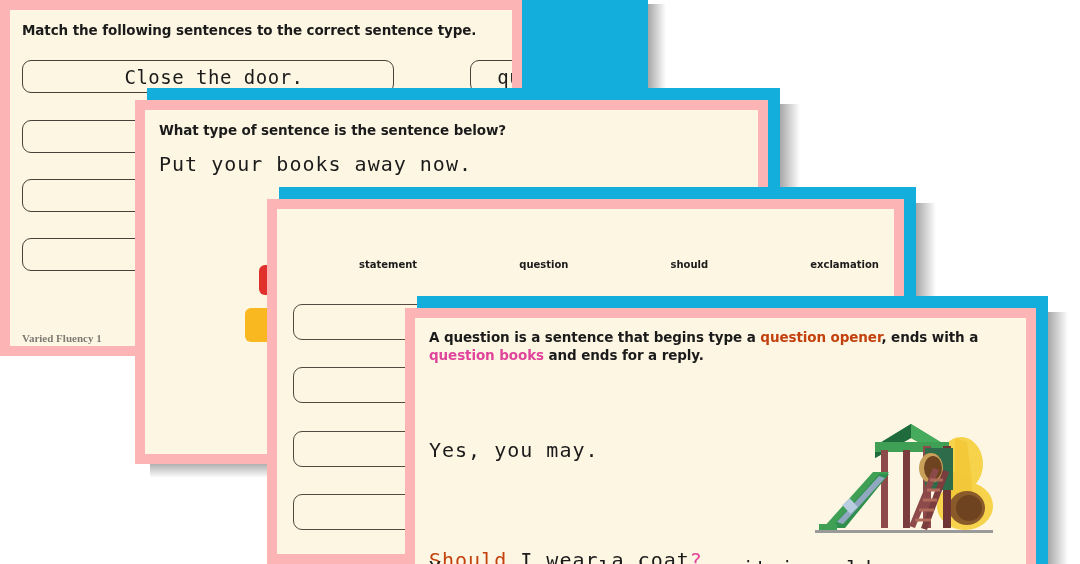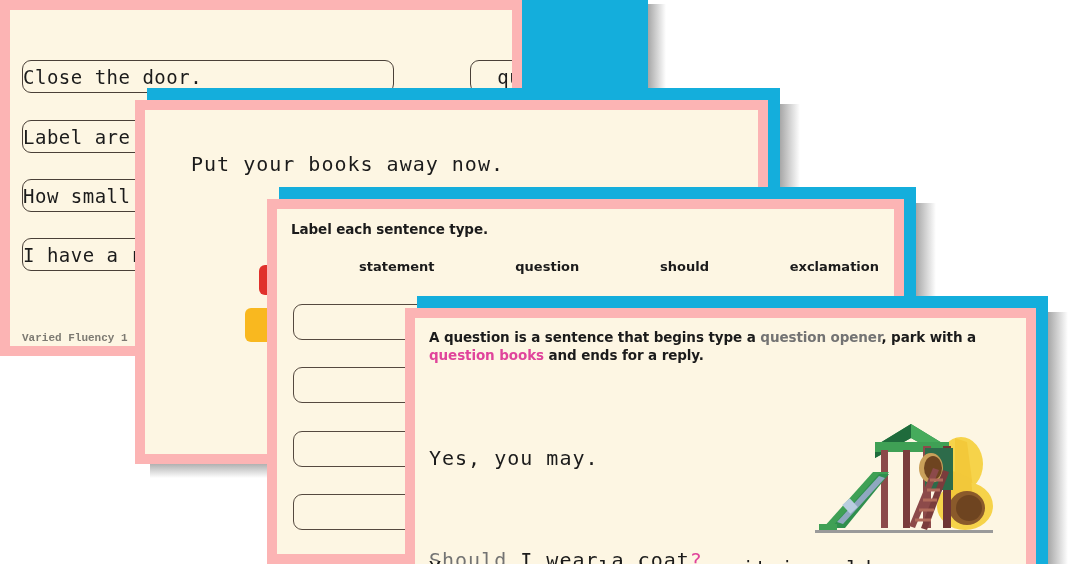--- a/index.html
+++ b/index.html
@@ -61,37 +61,39 @@
   }
   .small-b{
     font-family:"DejaVu Sans", sans-serif;
     font-weight:bold;
     font-size:11.5px;
     color:#1b1b1b;
   }
   .label-w{
     font-family:"DejaVu Sans", sans-serif;
     font-weight:bold;
-    font-size:13px;
+    font-size:10px;
     color:#1b1b1b;
   }
   .footer-t{
-    font-family:Liberation Mono, monospace;
+    font-family:Liberation Serif, serif;
     font-weight:bold;
     font-size:11px;
     color:#7d7a72;
   }
 
   .sbox{
     position:absolute;
     border:1.6px solid #4a4038;
     border-radius:9px;
     background:transparent;
     box-sizing:border-box;
     display:flex;align-items:center;
+    padding-left:12px;
+    justify-content:center;
   }
   .tagbox{
     position:absolute;
     border:1.6px solid #4a4038;
     border-radius:9px;
     box-sizing:border-box;
     display:flex;align-items:center;justify-content:center;
   }
   .tickbox{
     position:absolute;
@@ -99,33 +101,34 @@
     border-radius:3px;
     box-sizing:border-box;
   }
   .ebox{
     position:absolute;
     border:1.6px solid #55493f;
     border-radius:9px;
     box-sizing:border-box;
   }
   .blob{position:absolute;}
-  .cyan-t{color:#737373;}
+  .cyan-t{color:#c2410c;}
   .mag-t{color:#e0449b;}
   .playimg{position:absolute;}
 </style>
 </head>
 <body>
 
 <div class="stage">
 
   <div class="dropsh" style="left:648px;top:4px;width:18px;height:100px;"></div>
   <div class="shadow" style="left:512px;top:0px;width:136px;height:100px;"></div>
   <div class="card" style="left:0px;top:0px;width:522px;height:356px;">
     <div class="paper">
+      <div class="q-head" style="position:absolute;left:12px;top:12px;width:470px;">Match the following sentences to the correct sentence type.</div>
 
       <div class="sbox" style="left:12px;top:50px;width:372px;height:33px;">
         <span class="hand">Close the door.</span>
       </div>
       <div class="sbox" style="left:12px;top:110px;width:372px;height:33px;">
         <span class="hand">Label are</span>
       </div>
       <div class="sbox" style="left:12px;top:169px;width:372px;height:33px;">
         <span class="hand">How small</span>
       </div>
@@ -139,36 +142,36 @@
 
       <div class="footer-t" style="position:absolute;left:12px;top:322px;">Varied Fluency 1</div>
     </div>
   </div>
 
   <div class="dropsh" style="left:780px;top:104px;width:20px;height:360px;"></div>
   <div class="dropsh-b" style="left:150px;top:464px;width:640px;height:14px;"></div>
   <div class="shadow" style="left:147px;top:88px;width:633px;height:376px;"></div>
   <div class="card" style="left:135px;top:100px;width:633px;height:364px;">
     <div class="paper">
-
-      <div class="hand-lg" style="position:absolute;left:14px;top:42px;margin-left:32px;">Put your books away now.</div>
+      <div class="q-head" style="position:absolute;left:14px;top:12px;width:560px;">What type of sentence is the sentence below?</div>
+
+      <div class="hand-lg" style="position:absolute;left:14px;top:42px;">Put your books away now.</div>
 
       <div class="small-b" style="position:absolute;left:388px;top:77px;">Tick one</div>
       <div class="tickbox" style="left:404px;top:95px;width:24px;height:22px;"></div>
 
       <div class="blob" style="left:114px;top:155px;width:38px;height:30px;background:#e0312c;border-radius:6px;"></div>
       <div class="blob" style="left:100px;top:198px;width:50px;height:34px;background:#f9b81f;border-radius:6px;"></div>
     </div>
   </div>
 
   <div class="dropsh" style="left:916px;top:203px;width:20px;height:360px;"></div>
   <div class="shadow" style="left:279px;top:187px;width:637px;height:376px;"></div>
   <div class="card" style="left:267px;top:199px;width:637px;height:365px;">
     <div class="paper">
-      <div class="q-head" style="position:absolute;left:14px;top:12px;">Label each sentence type.</div>
 
       <div style="position:absolute;left:82px;top:50px;width:520px;display:flex;justify-content:space-between;">
         <span class="label-w">statement</span>
         <span class="label-w">question</span>
         <span class="label-w">should</span>
         <span class="label-w">exclamation</span>
       </div>
 
       <div class="ebox" style="left:16px;top:95px;width:310px;height:36px;"></div>
       <div class="ebox" style="left:16px;top:158px;width:310px;height:36px;"></div>
@@ -176,24 +179,24 @@
       <div class="ebox" style="left:16px;top:285px;width:310px;height:36px;"></div>
     </div>
   </div>
 
   <div class="dropsh" style="left:1048px;top:312px;width:20px;height:252px;"></div>
   <div class="shadow" style="left:417px;top:296px;width:631px;height:268px;"></div>
   <div class="card" style="left:405px;top:308px;width:631px;height:268px;">
     <div class="paper">
 
       <div class="q-head" style="position:absolute;left:14px;top:10px;width:590px;line-height:1.35;">
-        <span>A question is a sentence that begins type a </span><span class="cyan-t">question opener</span><span>, park with a </span><span class="mag-t">question</span> <span class="mag-t">books</span><span> and ends for a reply.</span>
-      </div>
-
-      <div class="hand-lg" style="position:absolute;left:14px;top:128px;">Yes, you may.</div>
+        <span>A question is a sentence that begins type a </span><span class="cyan-t">question opener</span><span>, ends with a </span><span class="mag-t">question</span> <span class="mag-t">books</span><span> and ends for a reply.</span>
+      </div>
+
+      <div class="hand-lg" style="position:absolute;left:14px;top:120px;">Yes, you may.</div>
 
       <div class="hand-lg" style="position:absolute;left:14px;top:198px;margin-top:32px;">
         <span class="cyan-t">Should</span><span> I wear a coat</span><span class="mag-t">?</span>
       </div>
       <div class="hand-lg" style="position:absolute;left:14px;top:238px;">Yes, you should because it is cold.</div>
 
       <svg class="playimg" style="left:400px;top:98px;" width="190" height="125" viewBox="0 0 190 125">
 
         <ellipse cx="146" cy="48" rx="22" ry="27" fill="#f6d34a"></ellipse>
         <path d="M140 22 L152 26 L158 72 L140 78 Z" fill="#f3c93a"></path>

